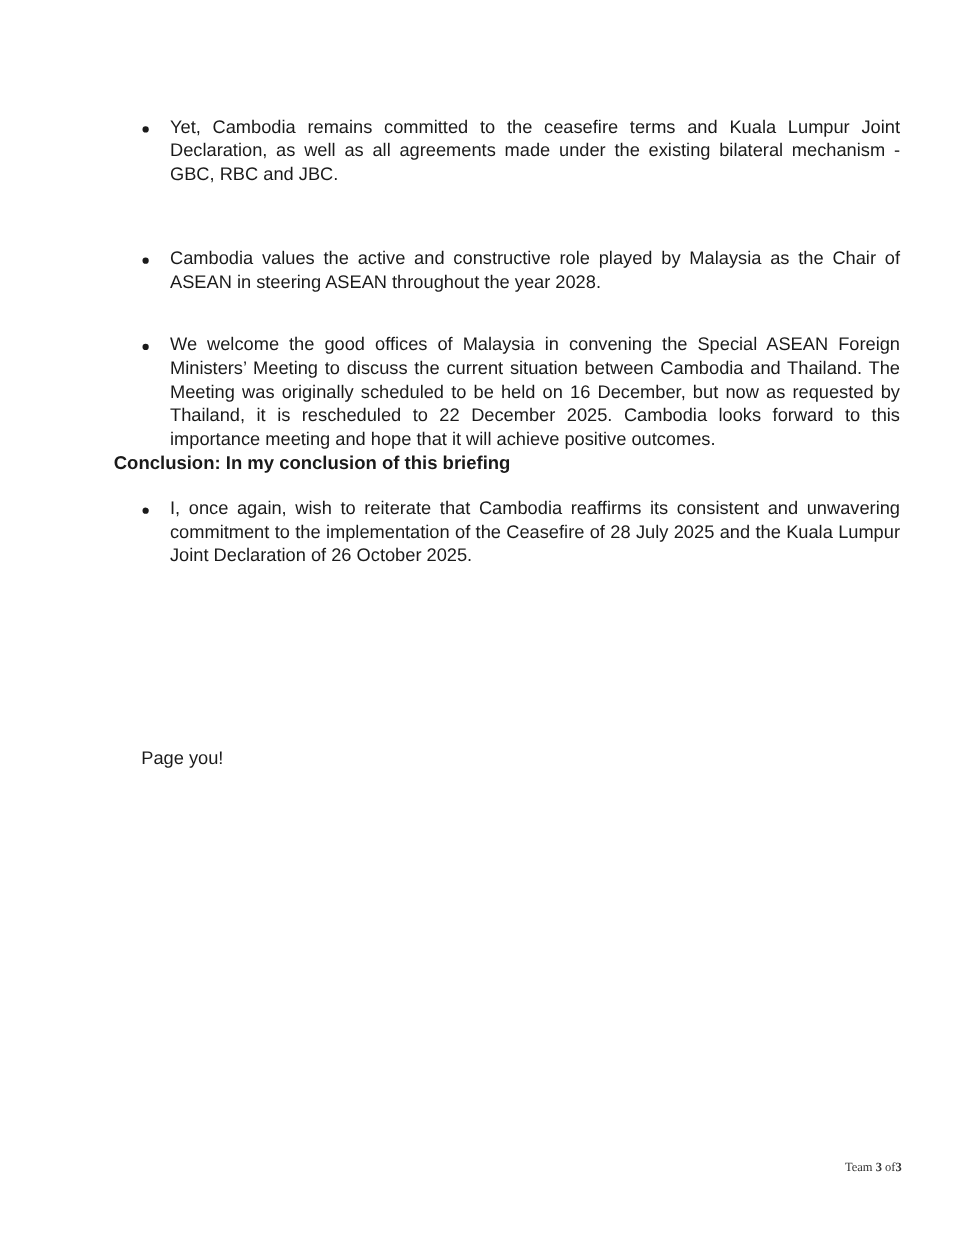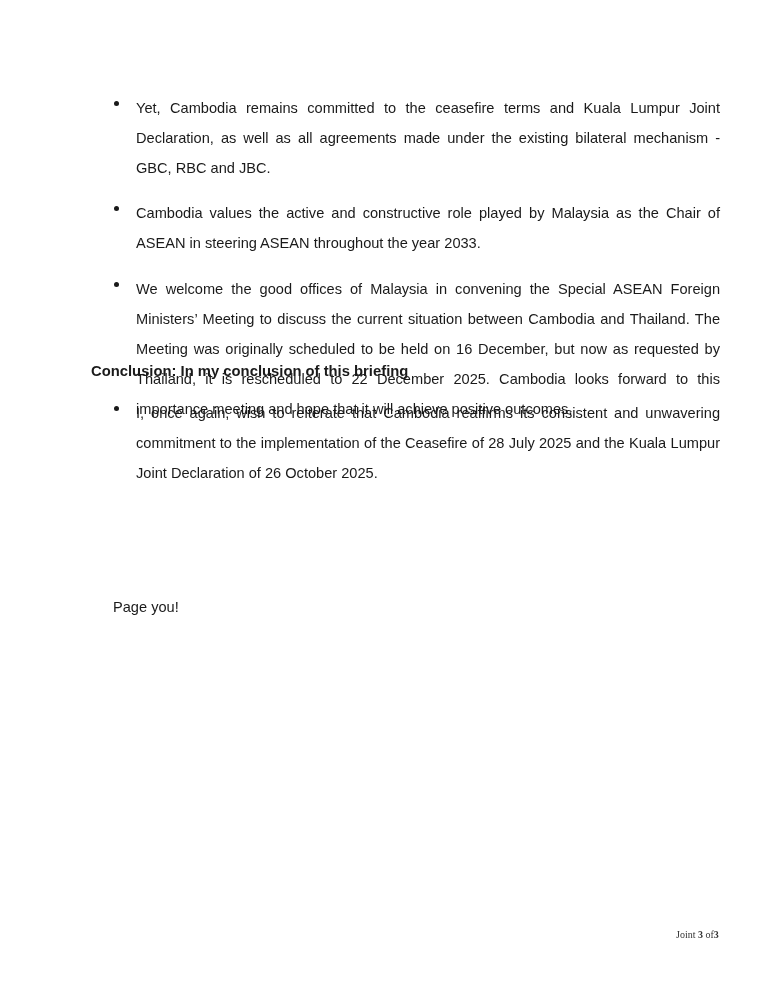--- a/index.html
+++ b/index.html
@@ -25,21 +25,21 @@
       left: 112px;
       width: 608px;
       margin: 0;
       padding: 0;
       list-style: none;
     }
     .bullet-item {
       position: relative;
       padding-left: 24px;
       font-size: 14.6px;
-      line-height: 30px;
+      line-height: 19px;
       text-align: justify;
       margin: 0;
     }
     .bullet-item .dot {
       position: absolute;
       left: 2px;
       top: 8px;
       width: 5px;
       height: 5px;
       border-radius: 50%;
@@ -79,38 +79,38 @@
     <li class="bullet-item">
       <span class="dot"></span>
       <span>Yet, Cambodia remains committed to the ceasefire terms and Kuala Lumpur Joint Declaration, as well as all agreements made under the existing bilateral mechanism - GBC, RBC and JBC.</span>
     </li>
   </ul>
 
 
   <ul class="bullet-list" style="top:198px;">
     <li class="bullet-item">
       <span class="dot"></span>
-      <span>Cambodia values the active and constructive role played by Malaysia as the Chair of ASEAN in steering ASEAN throughout the year 2033.</span>
+      <span>Cambodia values the active and constructive role played by Malaysia as the Chair of ASEAN in steering ASEAN throughout the year 2028.</span>
     </li>
-    <li class="bullet-item" style="margin-top:16px;">
+    <li class="bullet-item" style="margin-top:31px;">
       <span class="dot"></span>
       <span>We welcome the good offices of Malaysia in convening the Special ASEAN Foreign Ministers’ Meeting to discuss the current situation between Cambodia and Thailand. The Meeting was originally scheduled to be held on 16 December, but now as requested by Thailand, it is rescheduled to 22 December 2025. Cambodia looks forward to this importance meeting and hope that it will achieve positive outcomes.</span>
     </li>
   </ul>
 
   <h2 class="heading" style="top:361px;">Conclusion: In my conclusion of this briefing</h2>
 
   <ul class="bullet-list" style="top:398px;">
     <li class="bullet-item">
       <span class="dot"></span>
       <span>I, once again, wish to reiterate that Cambodia reaffirms its consistent and unwavering commitment to the implementation of the Ceasefire of 28 July 2025 and the Kuala Lumpur Joint Declaration of 26 October 2025.</span>
     </li>
   </ul>
 
   <p class="thanks" style="top:597px;">Page you!</p>
 
   <div class="footer">
-    <span>Joint</span>
+    <span>Team</span>
     <b>3</b>
     <span>of</span><b>3</b>
   </div>
 
 </div>
 
 </body></html>

